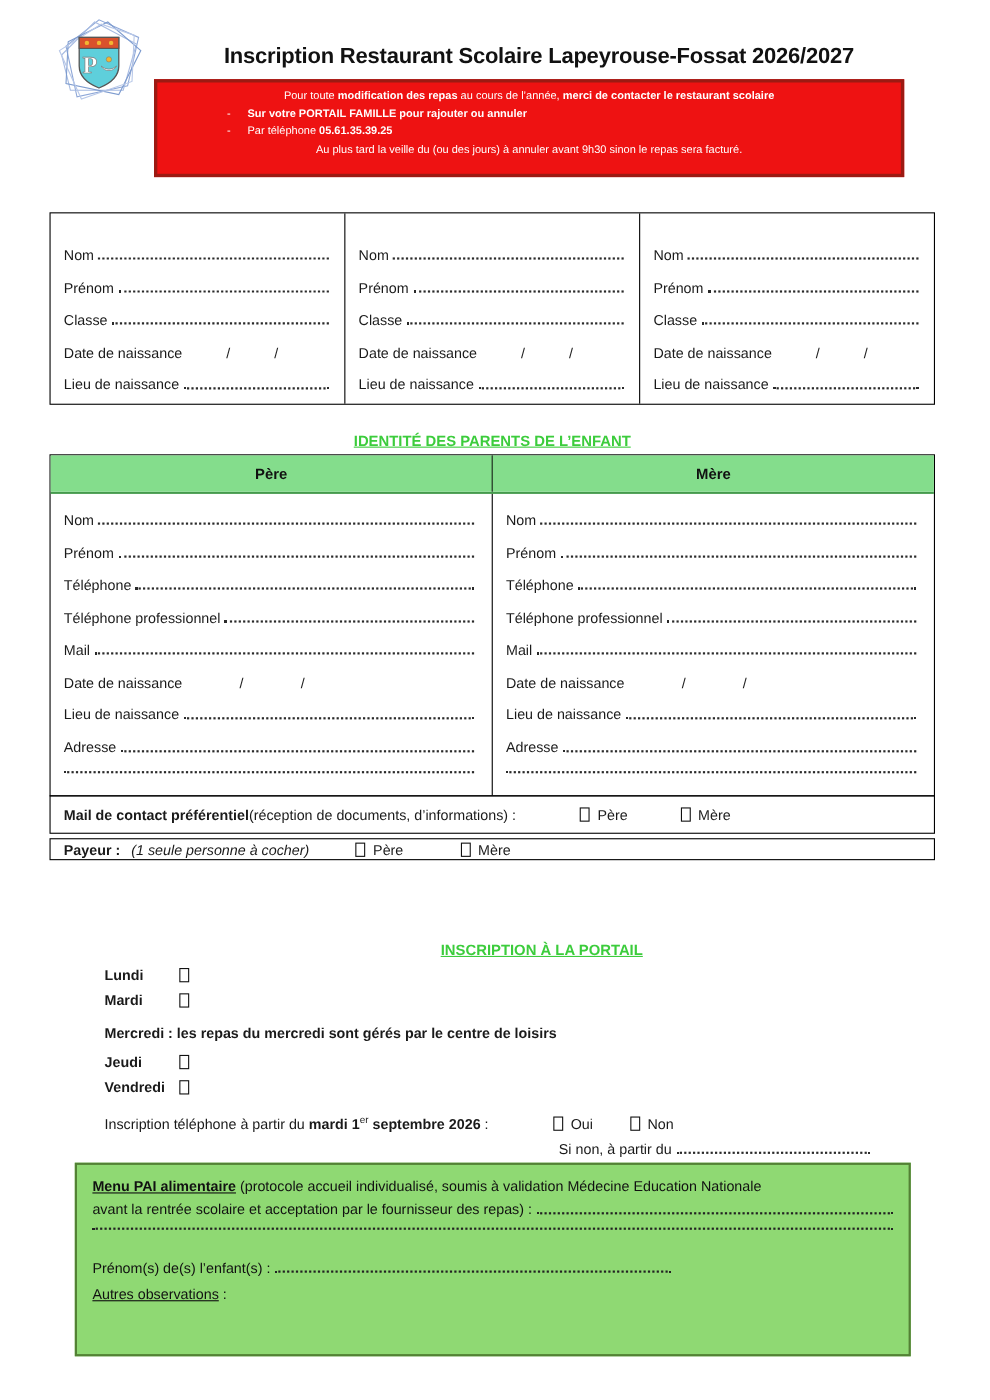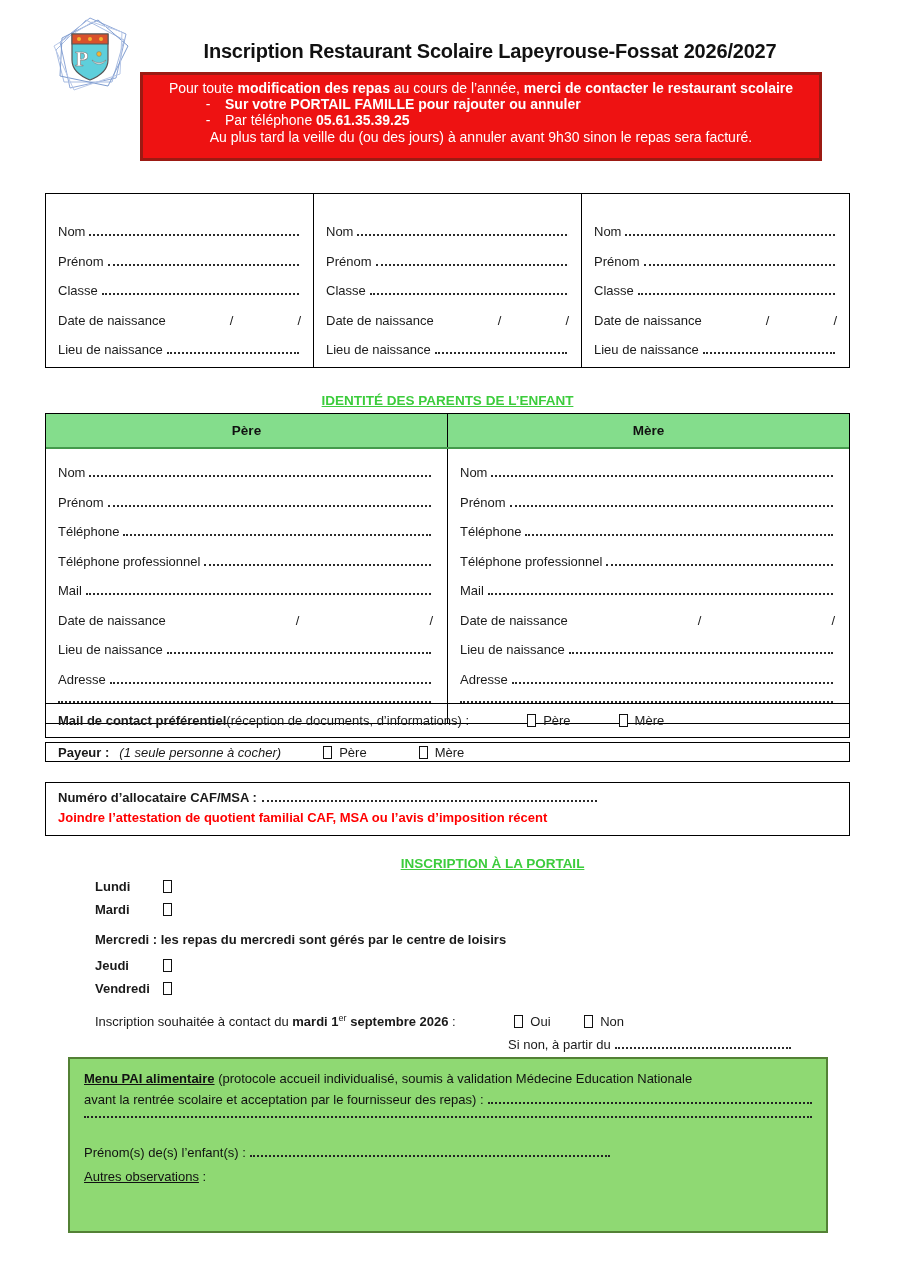--- a/index.html
+++ b/index.html
@@ -14,33 +14,33 @@
 
   
   .hdr { position:absolute; top:0; left:0; width:900px; }
   .logo { position:absolute; left:46px; top:12px; width:88px; height:88px; }
   .title { position:absolute; left:130px; top:40px; width:720px; text-align:center;
            font-size:20px; font-weight:bold; color:#111; letter-spacing:-0.2px; }
 
   
   .notice { position:absolute; left:140px; top:72px; width:682px; height:89px;
             background:#ee1212; border:3px solid #9c1a13; color:#ffffff;
-            font-size:14px; text-align:center; padding-top:5px; line-height:16.2px; }
+            font-size:10px; text-align:center; padding-top:5px; line-height:16.2px; }
   .notice .bullets { text-align:left; padding-left:48px; }
   .notice b { font-weight:bold; }
   .notice .dash { display:inline-block; width:34px; text-align:center; }
   .notice a.mail { color:#ffffff; font-weight:bold; text-decoration:underline; }
 
   
   .sec-title { width:805px; margin-left:45px; text-align:center;
                font-size:13.5px; font-weight:bold; color:#3ccc3c;
                text-decoration:underline; }
 
   
-  .line { display:flex; align-items:flex-end; margin-bottom:14.5px; white-space:nowrap;justify-content:space-between; }
+  .line { display:flex; align-items:flex-end; margin-bottom:14.5px; white-space:nowrap; }
   .dots { flex:1 1 auto; border-bottom:2px dotted #2a2a2a; margin:0 2px 3px 4px; min-width:20px; }
   .dots.fixed { flex:0 0 auto; }
   .slash { display:inline-block; margin-left:52px; }
   .slash.narrow { margin-left:40px; }
 
   
   .kids-table { position:absolute; left:45px; top:193px; width:805px; height:175px;
                 display:flex; border:1.6px solid #000; }
   .kid-col { flex:1 1 0; padding:30px 12px 0 12px; border-right:1.6px solid #000; }
   .kid-col:last-child { border-right:none; }
@@ -50,21 +50,21 @@
   .par-head { display:flex; height:35px; border-bottom:2.5px solid #449a4c; }
   .par-head .hcell { flex:1 1 0; background:#84dd8c; display:flex; align-items:center; justify-content:center;
                      font-weight:bold; font-size:13.5px; color:#111; border-right:1.6px solid #000; }
   .par-head .hcell:last-child { border-right:none; }
   .par-body { display:flex; }
   .par-col { flex:1 1 0; padding:16px 14px 2px 12px; border-right:1.6px solid #000; }
   .par-col:last-child { border-right:none; }
 
   
   .rowbox { position:absolute; left:45px; width:805px; border:1.6px solid #000;
-            padding:0 12px; display:flex; align-items:center; }
+            padding:0 12px; display:flex; align-items:center;margin-top:20px; }
   .rowbox.contact { top:703px; height:35px; }
   .rowbox.payeur  { top:742px; height:20px; }
   .rowbox.caf     { top:782px; height:54px; display:block; padding-top:7px; }
   .caf-line { display:flex; align-items:flex-end; }
   .caf-dots { flex:0 0 335px; border-bottom:2px dotted #2a2a2a; margin:0 0 3px 5px; }
   .warn { color:#ff0000; font-weight:bold; margin-top:5px; }
 
   .cbx { display:inline-block; width:9px; height:13px; border:1.7px solid #111;
          vertical-align:-2px; margin-right:7px; background:#fff; }
 
@@ -301,40 +301,33 @@
     <span style="margin-left:48px;"><span class="cbx"></span><span>Mère</span></span>
   </div>
 
   <div class="rowbox payeur">
     <b>Payeur :</b>
     <span class="it" style="margin-left:10px;">(1 seule personne à cocher)</span>
     <span style="margin-left:42px;"><span class="cbx"></span><span>Père</span></span>
     <span style="margin-left:52px;"><span class="cbx"></span><span>Mère</span></span>
   </div>
 
-  <div class="rowbox caf">
-    <div class="caf-line">
-      <b>Numéro d’allocataire CAF/MSA :</b>
-      <span class="caf-dots"></span>
-    </div>
-    <div class="warn">Joindre l’attestation de quotient familial CAF, MSA ou l’avis d’imposition récent</div>
-  </div>
 
   <div class="sec-title cantine-title">INSCRIPTION À LA PORTAIL</div>
 
   <div class="days">
     <div class="day-row"><span class="day-label">Lundi</span><span class="cbx"></span></div>
     <div class="day-row"><span class="day-label">Mardi</span><span class="cbx"></span></div>
     <div class="mercredi">Mercredi : les repas du mercredi sont gérés par le centre de loisirs</div>
     <div class="day-row"><span class="day-label">Jeudi</span><span class="cbx"></span></div>
     <div class="day-row"><span class="day-label">Vendredi</span><span class="cbx"></span></div>
   </div>
 
   <div class="start-line">
-    <span>Inscription souhaitée à contact du </span><b>mardi 1</b><sup class="er">er</sup><b> septembre 2026</b><span> :</span>
+    <span>Inscription téléphone à partir du </span><b>mardi 1</b><sup class="er">er</sup><b> septembre 2026</b><span> :</span>
     <span class="gap1"></span><span class="cbx"></span><span>Oui</span>
     <span class="gap2"></span><span class="cbx"></span><span>Non</span>
   </div>
 
   <div class="sinon">
     <span>Si non, à partir du </span>
     <span class="dots"></span>
   </div>
 
   <div class="pai">

